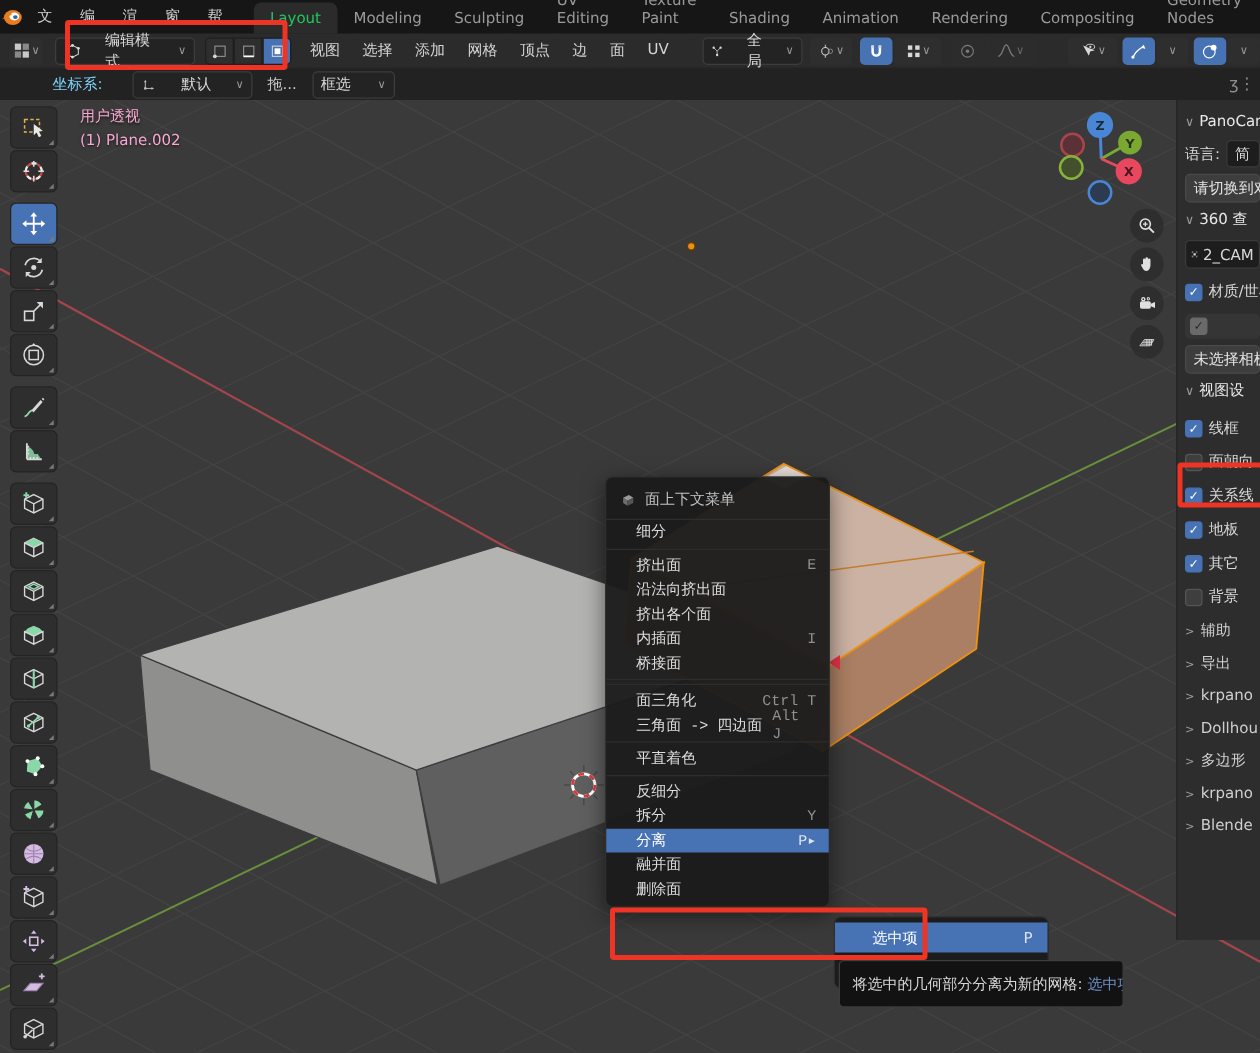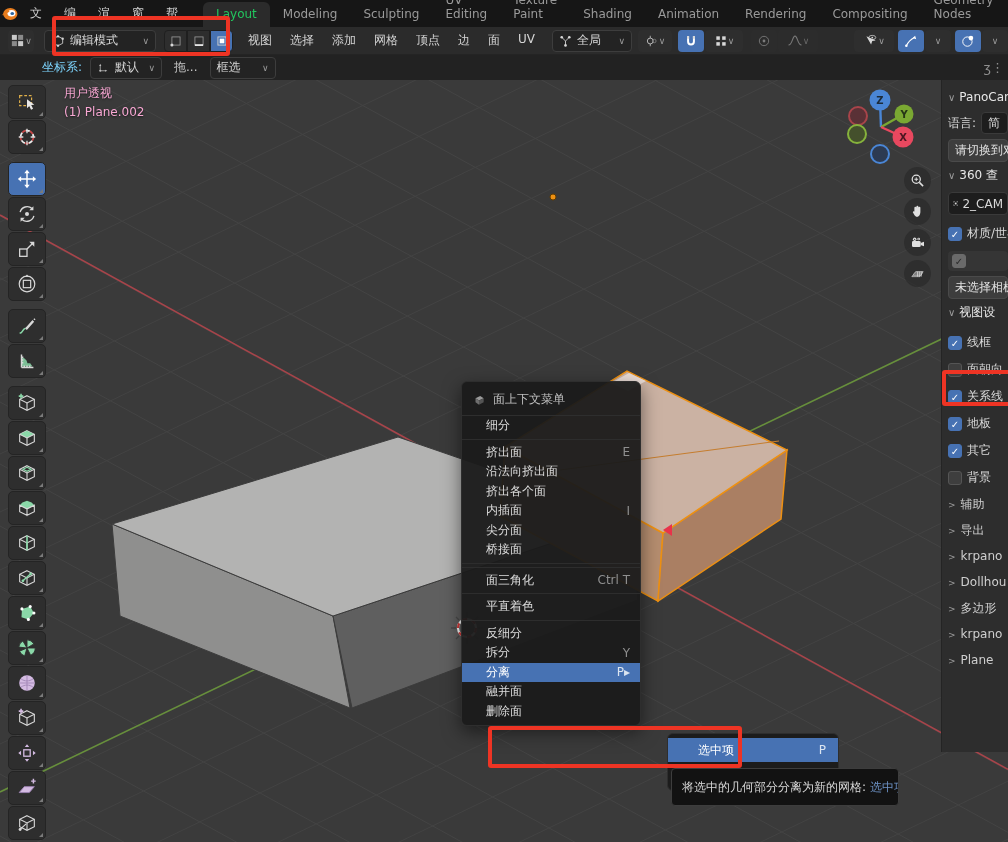--- a/index.html
+++ b/index.html
@@ -11,21 +11,21 @@
     display:flex; align-items:center; z-index:20; }
   #blender-logo { width:30px; display:flex; justify-content:center; }
   .tmenu { padding:0 11px; color:#cfcfcf; height:27px; line-height:27px; cursor:default; }
   #tabs { display:flex; margin-left:14px; height:27px; align-items:flex-end; }
   .tab { padding:5px 13px 6px; color:#9a9a9a; border-radius:6px 6px 0 0; }
   .tab.active { background:#2b2b2b; color:#22c55e; }
   
   #header { position:absolute; left:0; top:27px; width:1008px; height:28px; background:#2b2b2b;
     display:flex; align-items:center; z-index:20; border-bottom:1px solid #242424; }
   .widget { background:#232323; border:1px solid #3d3d3d; border-radius:4px; height:22px;
-    display:flex; align-items:center; padding:0 6px; gap:5px;justify-content:center; }
+    display:flex; align-items:center; padding:0 6px; gap:19px;justify-content:center; }
   .chev { color:#9b9b9b; font-size:9px; }
   #mode-box { margin-left:10px; width:112px; }
   #select-modes { display:flex; margin-left:8px; }
   .selmode { width:23px; height:22px; background:#2e2e2e; border:1px solid #1f1f1f;
     display:flex; align-items:center; justify-content:center; }
   .selmode:first-child { border-radius:4px 0 0 4px; }
   .selmode:last-child { border-radius:0 4px 4px 0; }
   .selmode.active { background:#4772b3; }
   .hmenu { padding:0 9px; color:#d4d4d4; }
   .iconbtn { width:26px; height:22px; background:#2e2e2e; border-radius:4px;
@@ -64,23 +64,23 @@
     color:#fff; font-size:10px; line-height:13px; text-align:center; flex:0 0 auto; }
   .cbx.on { background:#4772b3; border-color:#4772b3; }
   .cbx.dim { background:#6a6a6a; border-color:#6a6a6a; color:#2a2a2a; }
   .sb-inner { background:#353535; border-radius:4px; padding:3px 4px; margin:4px 0; }
   .sb-collapsed { color:#cfcfcf; height:26px; line-height:26px; white-space:nowrap; }
   .sb-collapsed .chev { margin-right:5px; }
   #lang-row { display:flex; align-items:center; gap:5px; margin:4px 0; }
   #lang-val { background:#1d1d1d; border:1px solid #3a3a3a; border-radius:4px; height:22px;
     line-height:20px; padding:0 6px; flex:1; }
   
-  #ctx-menu { position:absolute; left:461px; top:381px; width:180px; background:#1a1a1aF2;
+  #ctx-menu { position:absolute; left:484px; top:381px; width:180px; background:#1a1a1aF2;
     border:1px solid #2e2e2e; border-radius:6px; z-index:40; padding:3px 0 4px;
-    box-shadow:0 6px 18px rgba(0,0,0,.5); }
+    box-shadow:0 6px 18px rgba(0,0,0,.5);font-family:Liberation Mono, monospace; }
   #ctx-title { display:flex; align-items:center; gap:7px; padding:6px 10px 7px; color:#c0c0c0;
     border-bottom:1px solid #2e2e2e; }
   .mi { display:flex; align-items:center; height:19.5px; padding:0 10px 0 24px; color:#dddddd;justify-content:flex-end; }
   .mi .lbl { flex:1; white-space:nowrap; }
   .mi .sc { color:#8f8f8f; margin-left:8px; }
   .mi.hl { background:#4772b3; color:#fff; }
   .mi.hl .sc { color:#dbe4f0; }
   .msep { border-top:1px solid #2d2d2d; margin:3px 0; }
   
   #sub-menu { position:absolute; left:667px; top:733px; width:172px; background:#1a1a1aF2;
@@ -292,21 +292,21 @@
   <div id="header-menus" style="display:flex;margin-left:6px">
       <span class="hmenu">视图</span>
       <span class="hmenu">选择</span>
       <span class="hmenu">添加</span>
       <span class="hmenu">网格</span>
       <span class="hmenu">顶点</span>
       <span class="hmenu">边</span>
       <span class="hmenu">面</span>
       <span class="hmenu">UV</span>
     </div>
-  <div class="widget" style="margin-left:8px;width:80px">
+  <div class="widget" style="margin-left:18px;width:80px">
     <svg width="13" height="13" viewBox="0 0 24 24">
       <path d="M12 13 V21 M12 13 L5 6 M12 13 L19 6" stroke="#d8d8d8" stroke-width="1.6" fill="none"></path>
       <circle cx="5" cy="6" r="2.4" fill="#d8d8d8"></circle>
         <circle cx="19" cy="6" r="2.4" fill="#d8d8d8"></circle>
         <circle cx="12" cy="21" r="2.4" fill="#d8d8d8"></circle>
     </svg>
     <span style="flex:1">全局</span>
     <span class="chev">∨</span>
   </div>
   <div class="iconbtn" style="margin-left:6px;width:34px">
@@ -377,21 +377,21 @@
         </svg>
     </div>
     <div class="iconbtn">
         <span class="chev">∨</span>
       </div>
   </div>
 </div>
 
 <div id="toolrow">
   <span style="margin-left:42px;color:#7dd3fc">坐标系:</span>
-  <div class="widget" style="margin-left:8px;width:72px">
+  <div class="widget" style="margin-left:24px;width:96px">
     <svg width="13" height="13" viewBox="0 0 24 24">
       <path d="M6 18 L6 8 M6 18 L16 18" stroke="#bdbdbd" stroke-width="1.4" fill="none"></path>
       <path d="M6 5 l-2 4 h4Z M19 18 l-4-2 v4Z" fill="#bdbdbd"></path>
         <circle cx="6" cy="18" r="2" fill="#bdbdbd"></circle>
     </svg>
     <span style="flex:1">默认</span>
     <span class="chev">∨</span>
   </div>
   <span style="margin-left:12px;color:#c8c8c8">拖...</span>
   <div class="widget" style="margin-left:12px;width:66px">
@@ -685,21 +685,21 @@
         <span>背景</span>
       </div>
     </div>
   <div id="sb-collapsed">
       <div class="sb-collapsed"><span class="chev">&gt;</span><span>辅助</span></div>
       <div class="sb-collapsed"><span class="chev">&gt;</span><span>导出</span></div>
       <div class="sb-collapsed"><span class="chev">&gt;</span><span>krpano</span></div>
       <div class="sb-collapsed"><span class="chev">&gt;</span><span>Dollhou</span></div>
       <div class="sb-collapsed"><span class="chev">&gt;</span><span>多边形</span></div>
       <div class="sb-collapsed"><span class="chev">&gt;</span><span>krpano</span></div>
-      <div class="sb-collapsed"><span class="chev">&gt;</span><span>Plane</span></div>
+      <div class="sb-collapsed"><span class="chev">&gt;</span><span>Blende</span></div>
     </div>
 </div>
 
 <div id="ctx-menu">
   <div id="ctx-title">
     <svg width="14" height="14" viewBox="0 0 24 24">
       <path d="M6 9 14 5 20 9 12 13Z" fill="#9a9a9a"></path>
         <path d="M6 9 V16 L12 20 V13Z" fill="#6e6e6e"></path>
         <path d="M20 9 V16 L12 20 V13Z" fill="#545454"></path>
     </svg>
@@ -718,30 +718,31 @@
         <span class="lbl">沿法向挤出面</span>
       </div>
       <div class="mi">
         <span class="lbl">挤出各个面</span>
       </div>
       <div class="mi">
         <span class="lbl">内插面</span>
         <span class="sc">I</span>
       </div>
       <div class="mi">
-        <span class="lbl">尖分面</span>
-      </div>
-      <div class="mi">
         <span class="lbl">桥接面</span>
       </div>
       <div class="msep"></div>
       <div class="msep"></div>
       <div class="mi">
         <span class="lbl">面三角化</span>
         <span class="sc">Ctrl T</span>
+      </div>
+      <div class="mi">
+        <span class="lbl">三角面 -&gt; 四边面</span>
+        <span class="sc">Alt J</span>
       </div>
       <div class="msep"></div>
       <div class="mi">
         <span class="lbl">平直着色</span>
       </div>
       <div class="msep"></div>
       <div class="mi">
         <span class="lbl">反细分</span>
       </div>
       <div class="mi">

